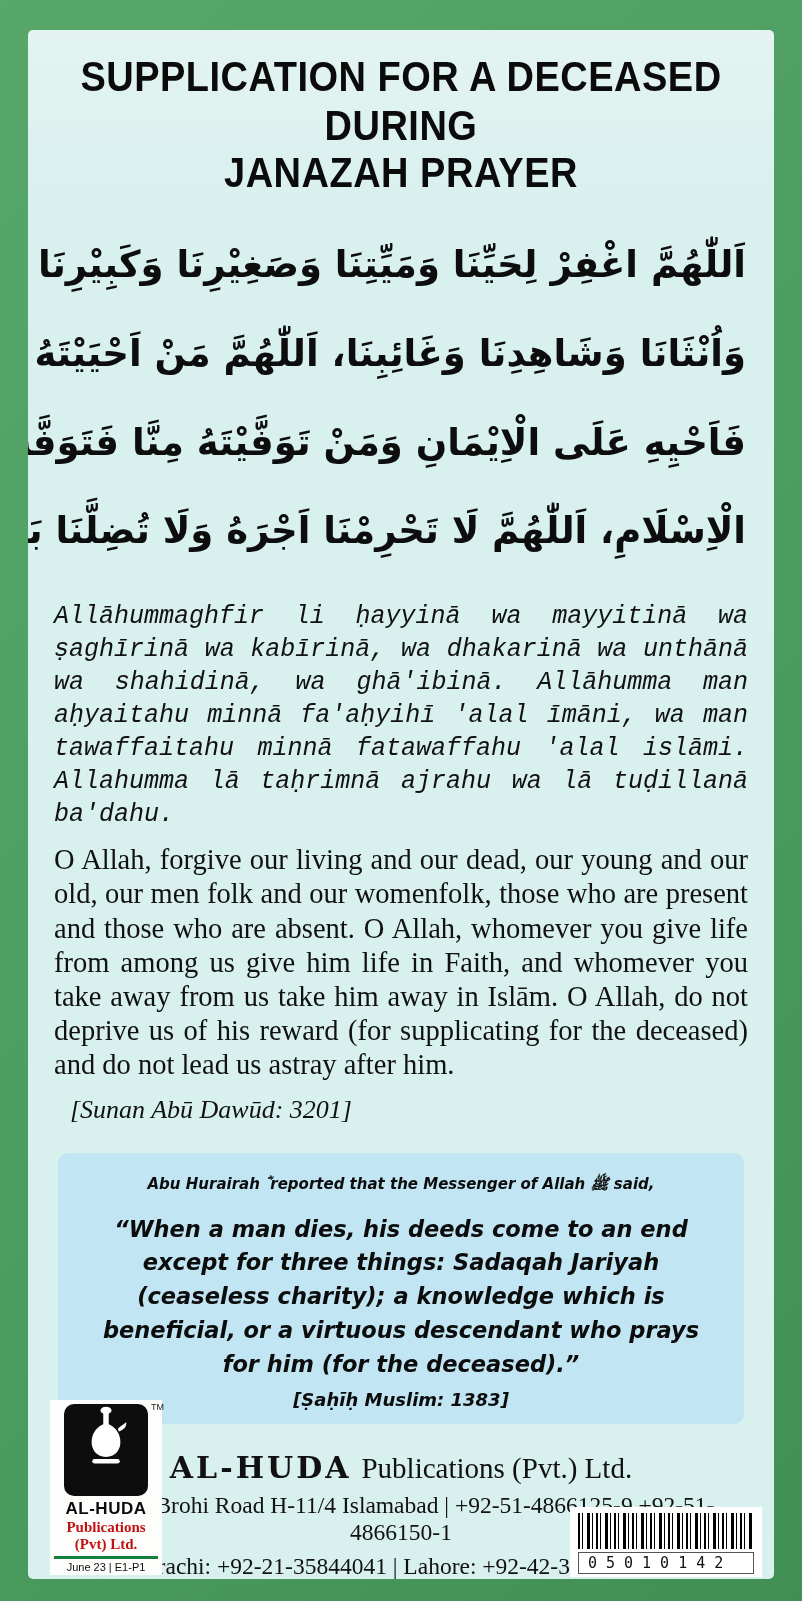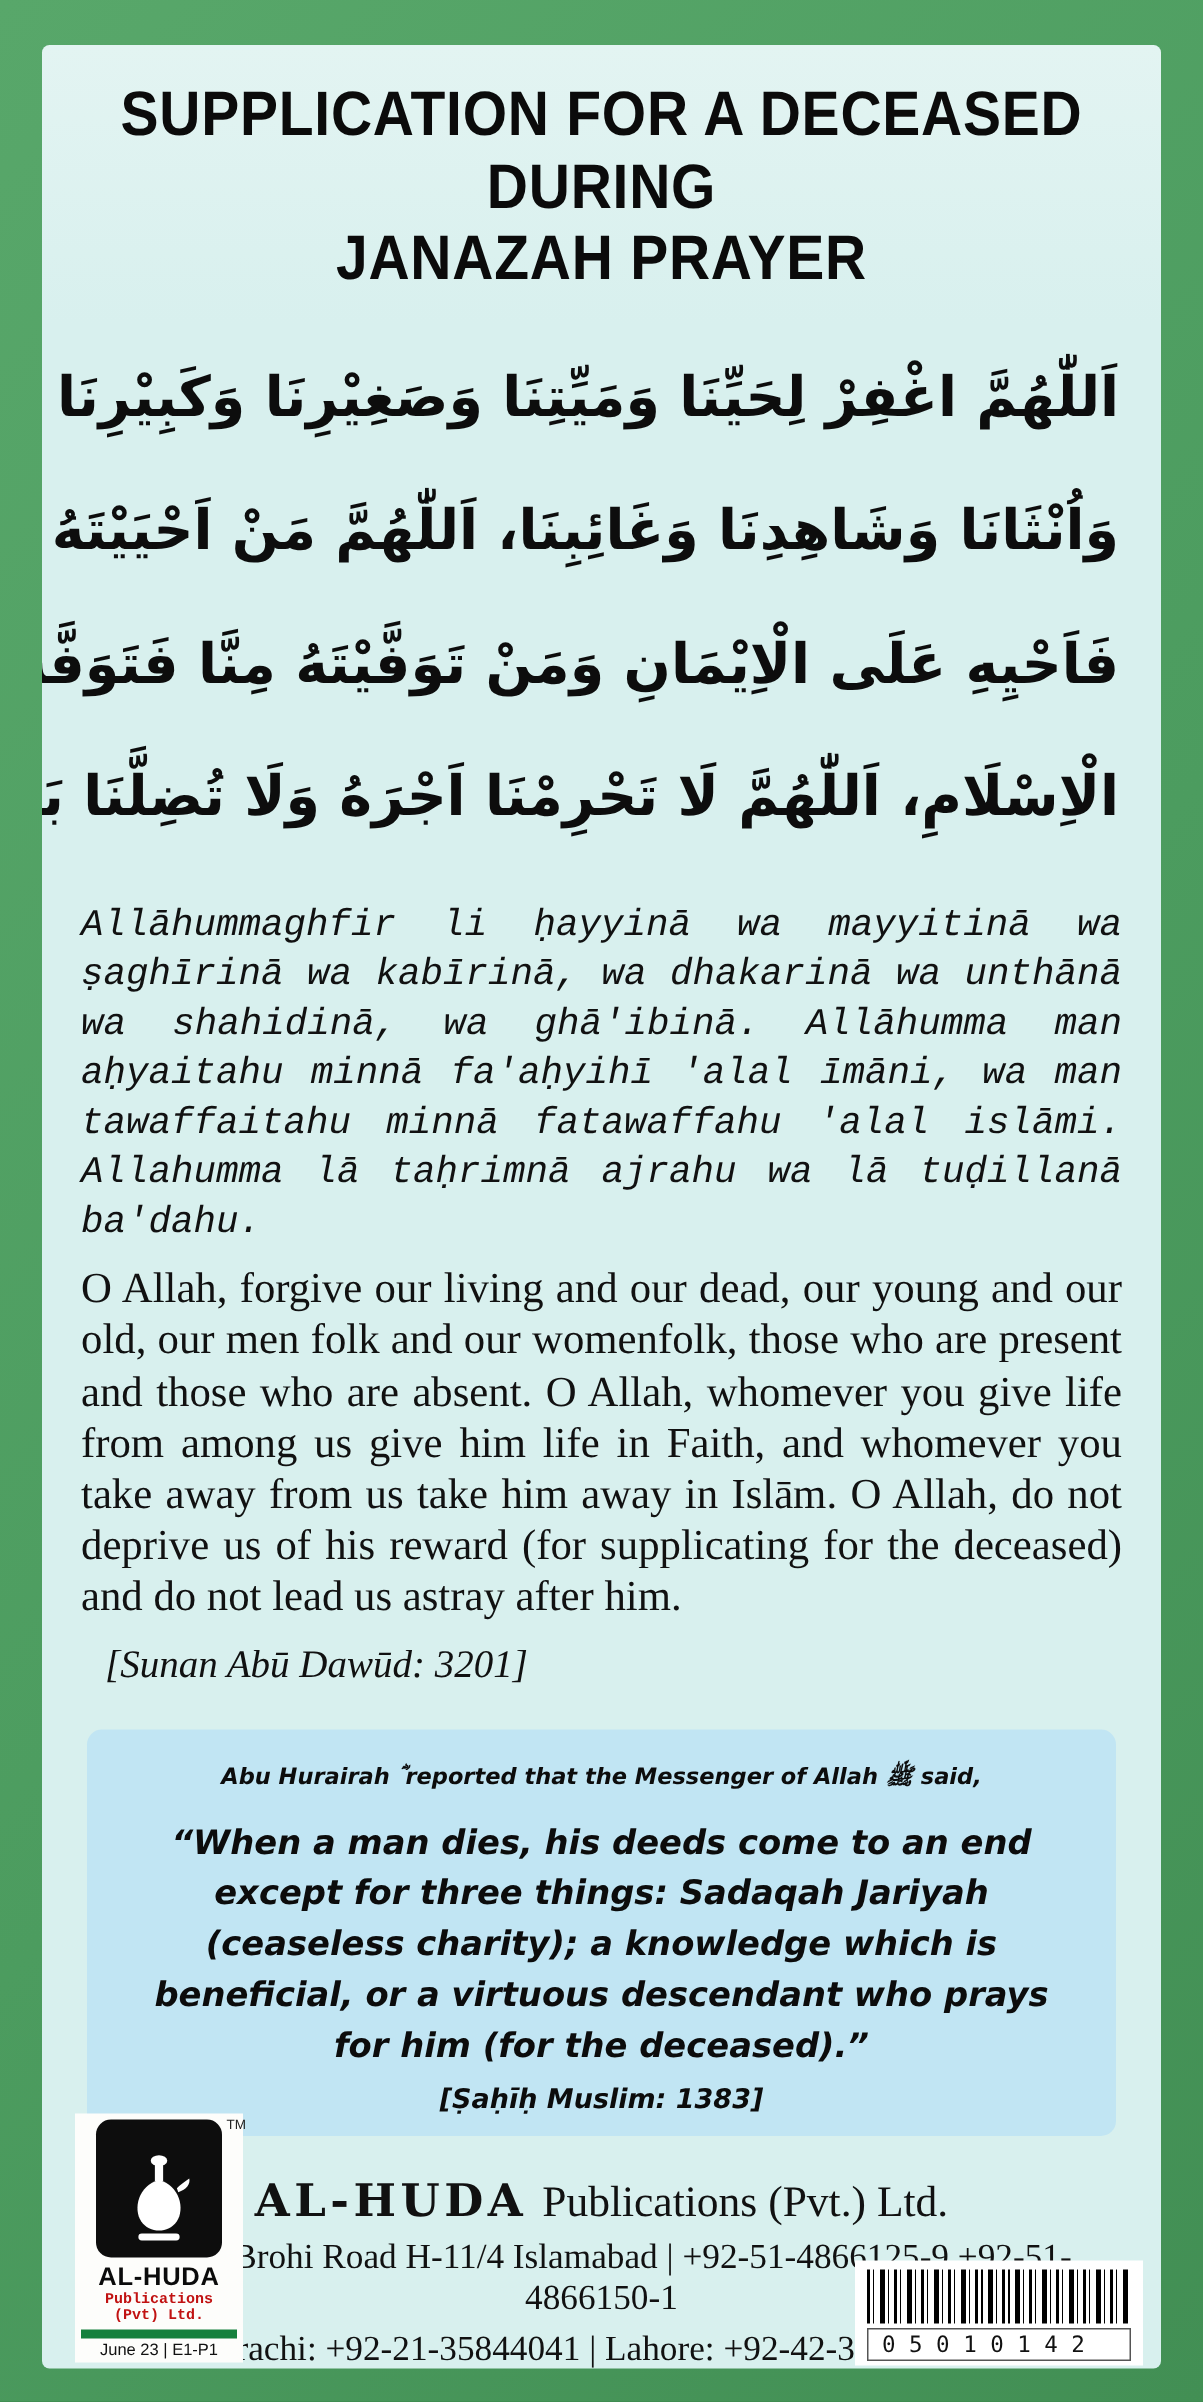--- a/index.html
+++ b/index.html
@@ -113,48 +113,48 @@
     background:#fdfdfb;
     text-align:center;
     padding:4px 4px 2px 4px;
   }
   .emblem {
     position:relative;
     width:84px; height:92px;
     margin:0 auto;
     background:#0d0d0d;
     border-radius:10px;
-    display:flex; align-items:flex-end; justify-content:center;
+    display:flex; align-items:flex-start; justify-content:center;
   }
   .tm-mark {
     position:absolute;
     top:-2px; right:-16px;
     font-family:"Liberation Sans", sans-serif;
     font-size:9px;
     color:#222;
   }
   .logo-title {
     font-family:"Liberation Sans", sans-serif;
     font-weight:700;
     font-size:17px;
     letter-spacing:0.5px;
     margin-top:3px;
     color:#0b0b0b;
   }
   .logo-subtitle {
-    font-family:Liberation Mono, monospace;
-    font-weight:700;
-    font-size:10px;
+    font-family:Liberation Serif, serif;
+    font-weight:700;
+    font-size:15px;
     color:#c11212;
   }
   .logo-edition {
     font-family:"Liberation Sans", sans-serif;
     font-size:11px;
     color:#111;
-    border-top:6px solid #15803d;
+    border-top:3px solid #15803d;
     margin-top:3px;
     padding-top:2px;
   }
 
   
   .barcode-wrap {
     position:absolute;
     right:12px; bottom:2px;
     width:192px;
     background:#fff;

